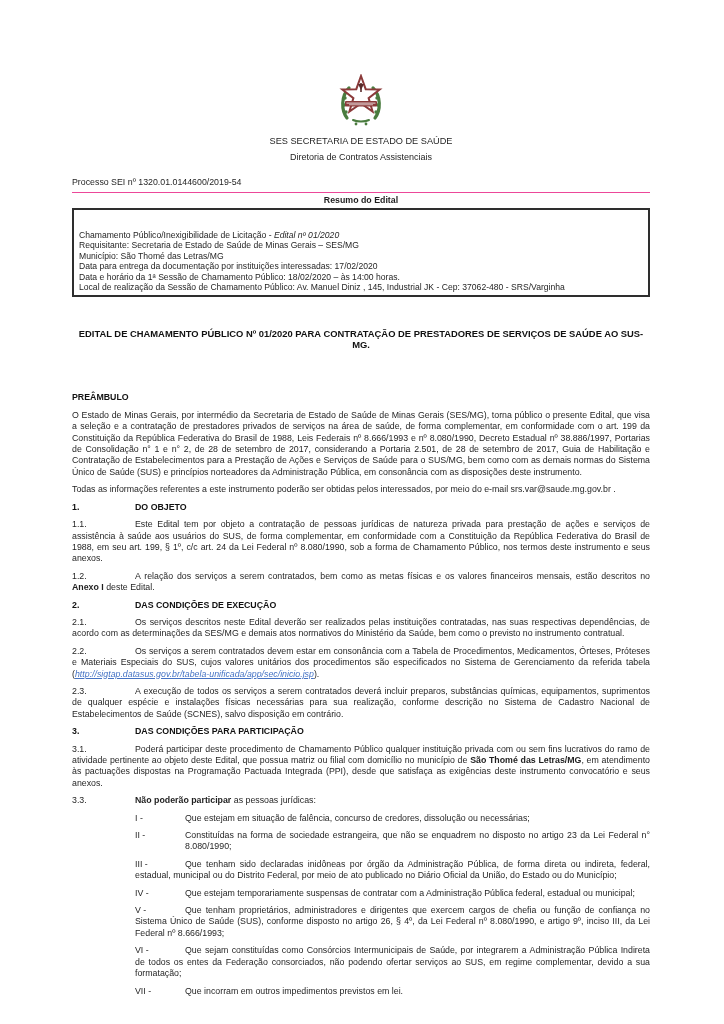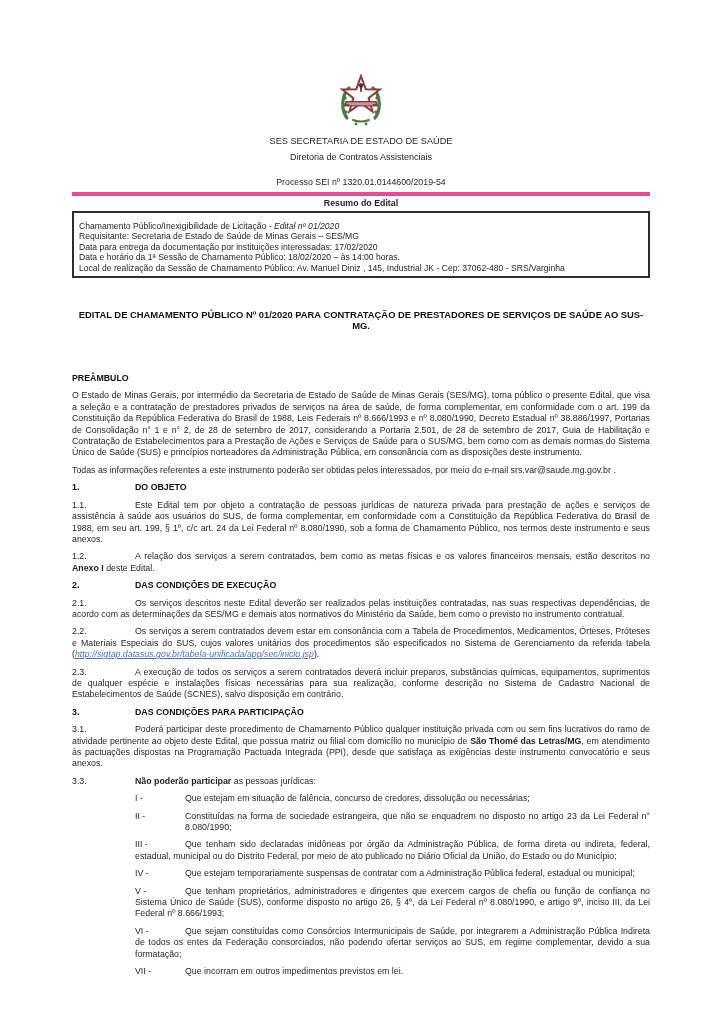--- a/index.html
+++ b/index.html
@@ -12,32 +12,32 @@
   }
   .page { padding:74px 74px 0 72px; }
 
   
   .gov-header { text-align:center; }
   .coat { display:block; margin:0 auto 6px auto; }
   .org1 { font-size:9.6px; font-weight:bold; letter-spacing:.2px; margin-bottom:7px; color:#161616;}
   .org2 { font-size:9.2px; margin-bottom:6px; }
   .org3 { font-size:9.0px; margin-bottom:15px; }
 
-  .processo { font-size:8.8px; margin-top:9px; text-align:center; }
+  .processo { font-size:8.8px; margin-top:9px; text-align:left; }
 
   
   .resumo-wrap { margin-top:5px; }
   .resumo-title {
-    border-top:4px solid #ec4899;
+    border-top:1px solid #ec4899;
     text-align:center; font-weight:bold; font-size:8.8px;
     padding:2px 0 3px 0;
   }
   .resumo-box {
     border:2px solid #2e2e2e;
-    padding:8px 5px 3px 5px;
+    padding:20px 5px 3px 5px;
   }
   .resumo-line { font-size:8.6px; line-height:10.4px; text-align:left; }
 
   
   .doc-title {
     margin-top:31px;
     text-align:center; font-weight:bold; font-size:9.4px;
     color:#111;
   }
 
@@ -91,20 +91,21 @@
   </div>
 
   <div class="processo">Processo SEI nº 1320.01.0144600/2019-54</div>
 
   <div class="resumo-wrap">
     <div class="resumo-title">Resumo do Edital</div>
     <div class="resumo-box">
       <div>
           <div class="resumo-line"><span>Chamamento Público/Inexigibilidade de Licitação - </span><span class="i">Edital nº 01/2020</span></div>
           <div class="resumo-line"><span>Requisitante: Secretaria de Estado de Saúde de Minas Gerais – SES/MG</span></div>
+          <div class="resumo-line"><span>Município: São Thomé das Letras/MG</span></div>
           <div class="resumo-line"><span>Data para entrega da documentação por instituições interessadas: 17/02/2020</span></div>
           <div class="resumo-line"><span>Data e horário da 1ª Sessão de Chamamento Público: 18/02/2020 – às 14:00 horas.</span></div>
           <div class="resumo-line"><span>Local de realização da Sessão de Chamamento Público: Av. Manuel Diniz , 145, Industrial JK - Cep: 37062-480 - SRS/Varginha</span></div>
         </div>
     </div>
   </div>
 
   <div class="doc-title">EDITAL DE CHAMAMENTO PÚBLICO Nº 01/2020 PARA CONTRATAÇÃO DE PRESTADORES DE SERVIÇOS DE SAÚDE AO SUS-MG.</div>
 
   <div class="doc-body">

